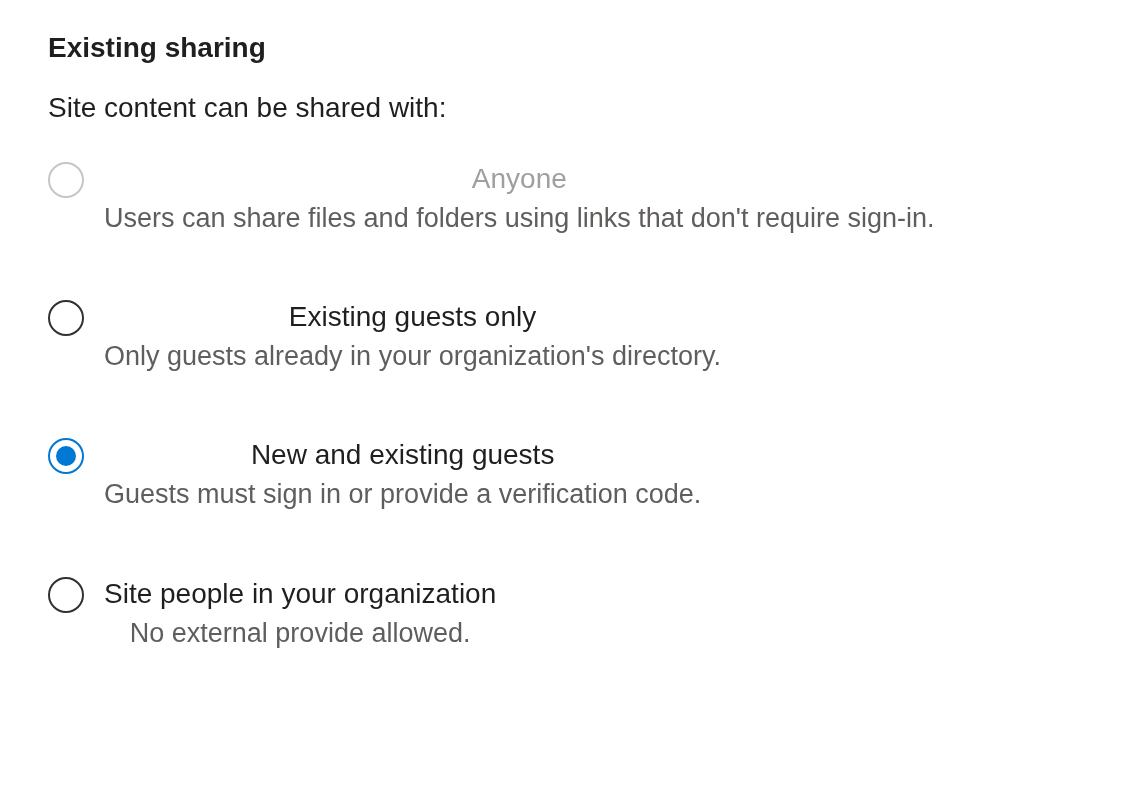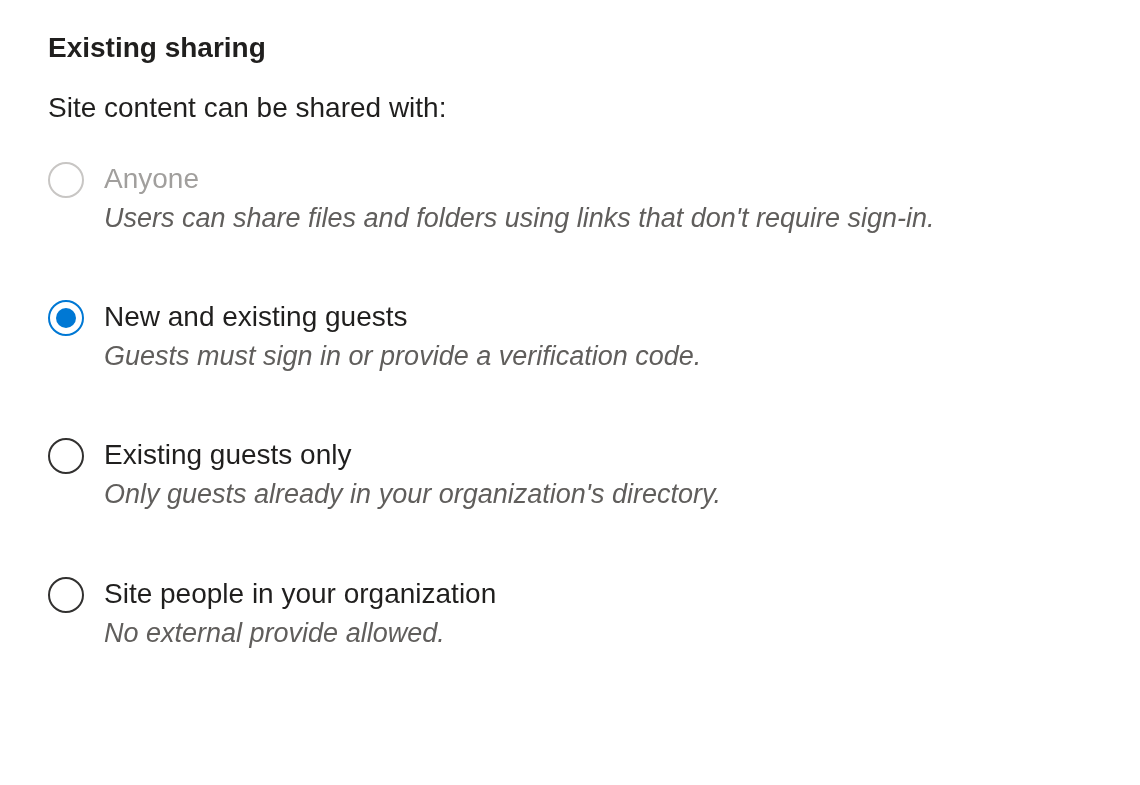--- a/index.html
+++ b/index.html
@@ -61,36 +61,36 @@
       background: #0078d4;
       display: none;
     }
     .radio-circle.selected .radio-inner {
       display: block;
     }
     .radio-text {
       display: flex;
       flex-direction: column;
       gap: 2px;
+      text-align: center;
     }
     .radio-label {
       font-size: 28px;
       font-weight: 400;
       color: #201f1e;
       line-height: 1.35;
     }
     .radio-label.disabled {
       color: #a19f9d;
     }
     .radio-description {
       font-size: 27px;
       font-weight: 400;
       color: #605e5c;
       line-height: 1.35;
-      font-style: italic;
     }
   </style>
 </head>
 <body>
 
 <h2 class="section-title">Existing sharing</h2>
 <p class="section-subtitle">Site content can be shared with:</p>
 
 <div class="radio-group">
 
@@ -98,36 +98,36 @@
     <div class="radio-circle disabled">
       
     </div>
     <div class="radio-text">
       <span class="radio-label disabled">Anyone</span>
       <span class="radio-description">Users can share files and folders using links that don't require sign-in.</span>
     </div>
   </div>
 
   <div class="radio-option">
+    <div class="radio-circle">
+      
+    </div>
+    <div class="radio-text">
+      <span class="radio-label">Existing guests only</span>
+      <span class="radio-description">Only guests already in your organization's directory.</span>
+    </div>
+  </div>
+
+  <div class="radio-option">
     <div class="radio-circle selected">
       <div class="radio-inner"></div>
     </div>
     <div class="radio-text">
       <span class="radio-label">New and existing guests</span>
       <span class="radio-description">Guests must sign in or provide a verification code.</span>
-    </div>
-  </div>
-
-  <div class="radio-option">
-    <div class="radio-circle">
-      
-    </div>
-    <div class="radio-text">
-      <span class="radio-label">Existing guests only</span>
-      <span class="radio-description">Only guests already in your organization's directory.</span>
     </div>
   </div>
 
   <div class="radio-option">
     <div class="radio-circle">
       
     </div>
     <div class="radio-text">
       <span class="radio-label">Site people in your organization</span>
       <span class="radio-description">No external provide allowed.</span>

